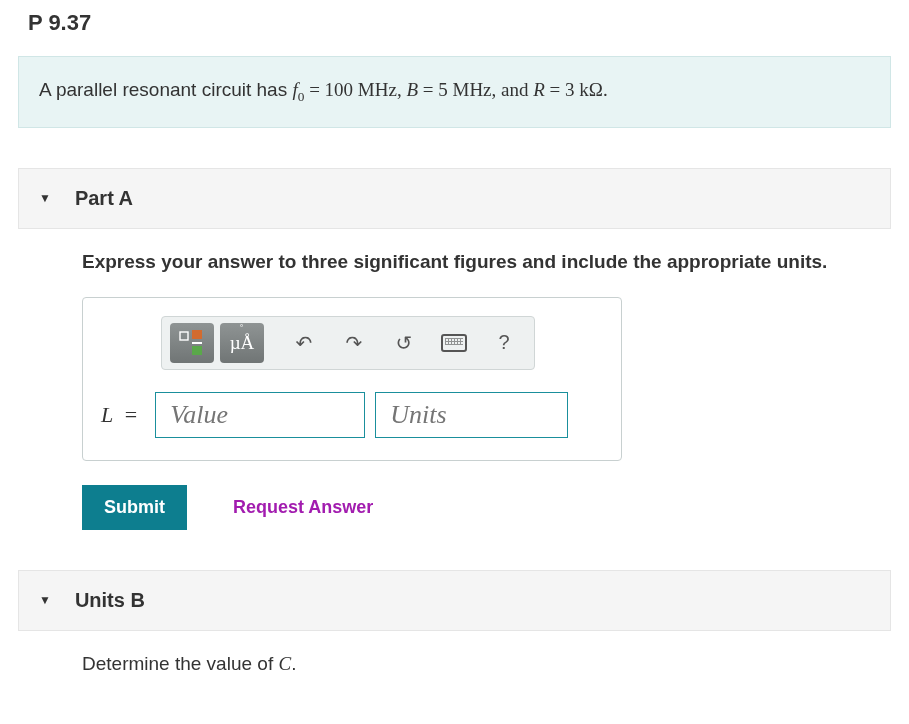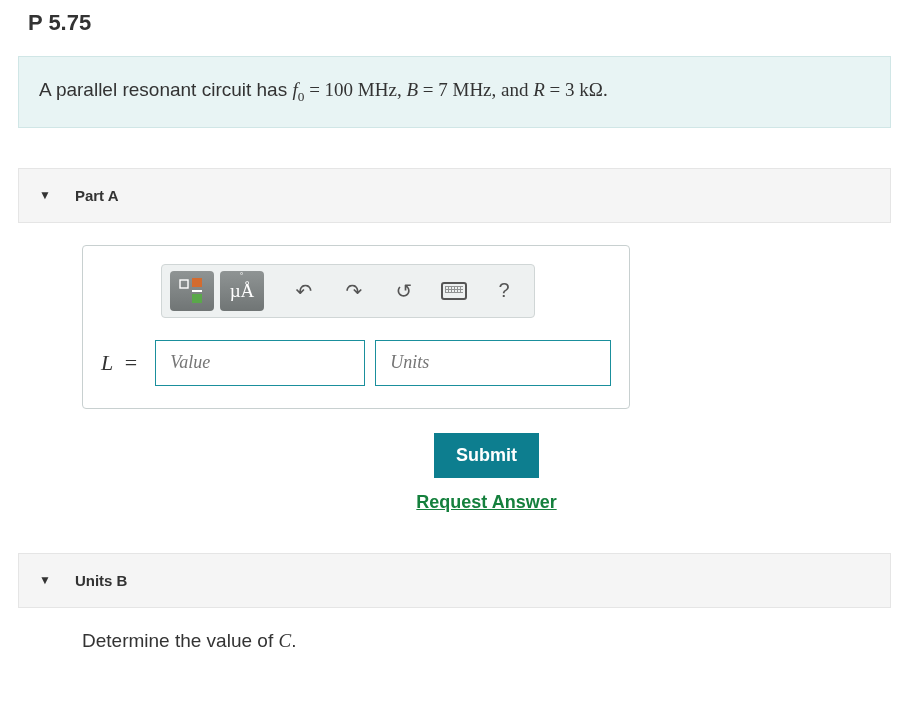--- a/index.html
+++ b/index.html
@@ -36,21 +36,21 @@
     align-items: center;
     cursor: pointer;
   }
   .part-header .tri {
     font-size: 12px;
     color: #333;
     margin-right: 24px;
   }
   .part-header .label {
     font-weight: bold;
-    font-size: 15px;
+    font-size: 20px;
   }
   .part-body {
     margin: 22px 18px 40px 82px;
   }
   .question-line {
     font-size: 19px;
     margin-bottom: 22px;
   }
   .question-line .mathvar { font-family: "Times New Roman", serif; font-style: italic; }
   .instruction-line {
@@ -106,50 +106,49 @@
     font-size: 22px;
     margin-right: 18px;
     white-space: nowrap;
   }
   .input-label .eq { font-style: normal; margin-left: 6px; }
   .value-input, .units-input {
     border: 1px solid #1a8f9c;
     height: 46px;
     font-family: "Times New Roman", serif;
     font-style: italic;
-    font-size: 18px;
+    font-size: 26px;
     color: #9aa0a0;
     padding: 0 14px;
     background: #fff;
     outline: none;
   }
   .value-input { width: 210px; margin-right: 10px; }
-  .units-input { width: 236px; }
+  .units-input { width: 193px; }
   .submit-row {
     margin-top: 24px;
     display: flex;
     align-items: center;
-    gap: 14px;
-    flex-direction: column;
+    gap: 28px;
   }
   .submit-btn {
     background: #0d7e8f;
     color: #fff;
     border: none;
     font-size: 18px;
     font-weight: bold;
     padding: 12px 22px;
     cursor: pointer;
   }
   .request-link {
-    color: #15803d;
-    font-weight: bold;
-    text-decoration: underline;
+    color: #a21caf;
+    font-weight: bold;
     font-size: 18px;
     cursor: pointer;
+    margin-left: 18px;
   }
   .kbd-icon {
     border: 2px solid #555;
     border-radius: 3px;
     width: 26px;
     height: 18px;
     position: relative;
     display: inline-block;
   }
   .kbd-icon::before {
@@ -157,32 +156,33 @@
     position: absolute;
     top: 2px; left: 2px; right: 2px; bottom: 5px;
     background: repeating-linear-gradient(90deg, #555 0 1px, transparent 1px 3px),
                 repeating-linear-gradient(0deg, #555 0 1px, transparent 1px 3px);
     opacity: 0.6;
   }
 </style>
 </head>
 <body>
 
-<div class="problem-title">P 5.75</div>
+<div class="problem-title">P 9.37</div>
 
 <div class="problem-statement">
-  <span>A parallel resonant circuit has </span><span class="var">f</span><span class="var sub">0</span><span class="rm"> = 100 MHz, </span><span class="var">B</span><span class="rm"> = 7 MHz, and </span><span class="var">R</span><span class="rm"> = 3 kΩ.</span>
+  <span>A parallel resonant circuit has </span><span class="var">f</span><span class="var sub">0</span><span class="rm"> = 100 MHz, </span><span class="var">B</span><span class="rm"> = 5 MHz, and </span><span class="var">R</span><span class="rm"> = 3 kΩ.</span>
 </div>
 
 <div class="part-header">
   <span class="tri">▼</span>
   <span class="label">Part A</span>
 </div>
 
 <div class="part-body">
+  <div class="instruction-line">Express your answer to three significant figures and include the appropriate units.</div>
 
   <div class="answer-box">
     <div class="toolbar">
       <div class="tb-btn tb-gray tb-templates">
         <svg width="28" height="26" viewBox="0 0 28 26">
           <rect x="2" y="2" width="8" height="8" fill="none" stroke="#fff" stroke-width="1.4"></rect>
           <rect x="14" y="0" width="10" height="9" fill="#d36b2f"></rect>
           <rect x="14" y="12" width="10" height="2" fill="#fff"></rect>
           <rect x="14" y="16" width="10" height="9" fill="#5aa84a"></rect>
         </svg>

